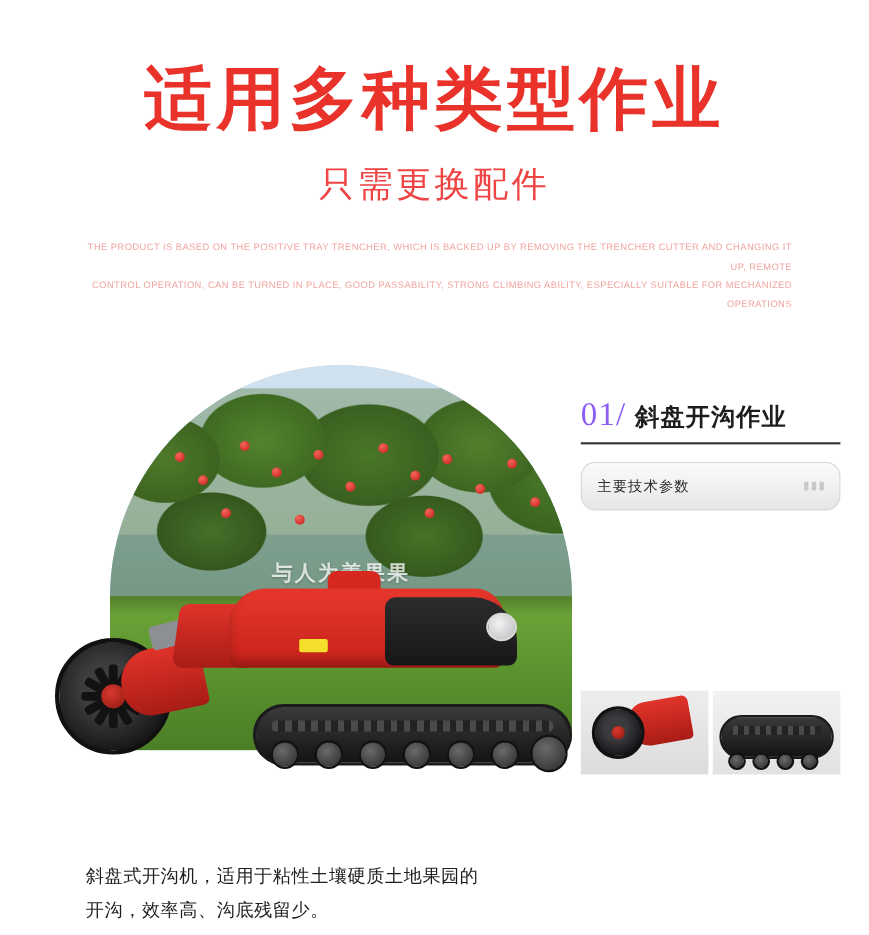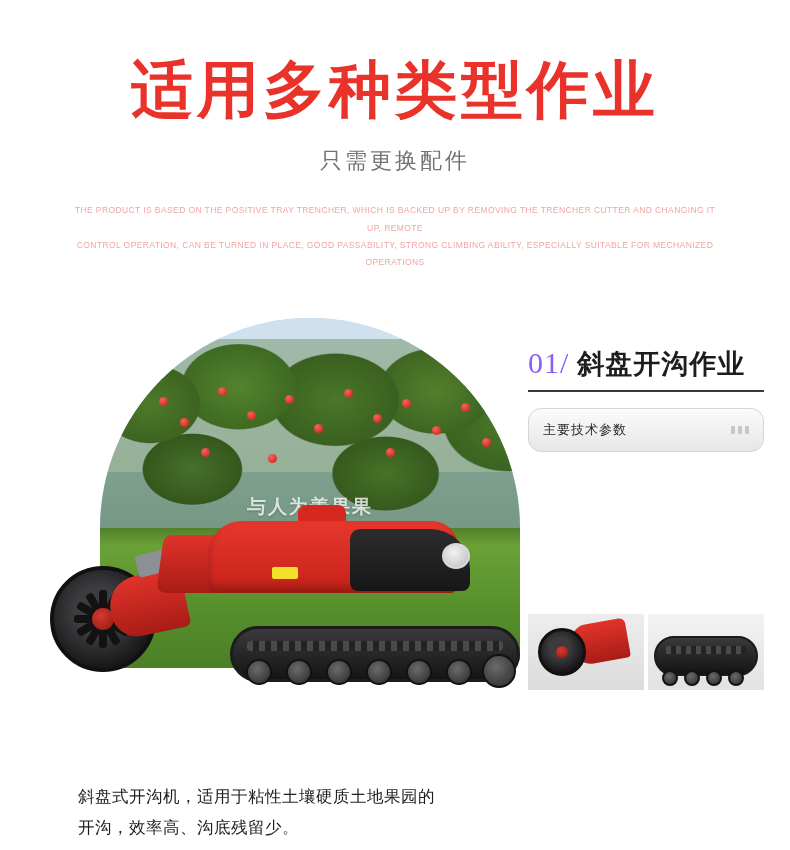--- a/index.html
+++ b/index.html
@@ -21,33 +21,33 @@
   .main-title {
     font-size: 62px;
     font-weight: bold;
     color: #e8322a;
     letter-spacing: 4px;
     line-height: 1.1;
     font-family: "DejaVu Sans", "Liberation Sans", sans-serif;
   }
   .sub-title {
     margin-top: 22px;
-    font-size: 22px;
-    color: #737373;
+    font-size: 32px;
+    color: #ef4444;
     letter-spacing: 3px;
     font-family: Liberation Sans, sans-serif;
   }
   .eng-block {
     margin: 26px auto 0;
     width: 650px;
     color: #f0a5a0;
     font-size: 8.5px;
     line-height: 2.05;
     letter-spacing: 0.4px;
-    text-align: center;
+    text-align: right;
     text-transform: uppercase;
   }
 
   
   .content {
     position: relative;
     margin-top: 46px;
     height: 420px;
   }
 
@@ -221,21 +221,21 @@
     padding-bottom: 8px;
   }
   .spec-num {
     font-size: 30px;
     color: #8b5cf6;
     font-weight: normal;
     letter-spacing: 1px;
     font-family: "Liberation Serif", serif;
   }
   .spec-head-title {
-    font-size: 27px;
+    font-size: 22px;
     font-weight: bold;
     color: #1d1d1d;
     letter-spacing: 1px;
     font-family: "DejaVu Sans", "Liberation Sans", sans-serif;
   }
   .param-bar {
     margin-top: 16px;
     height: 44px;
     border-radius: 13px;
     background: linear-gradient(#fbfbfb, #e6e6e6);

